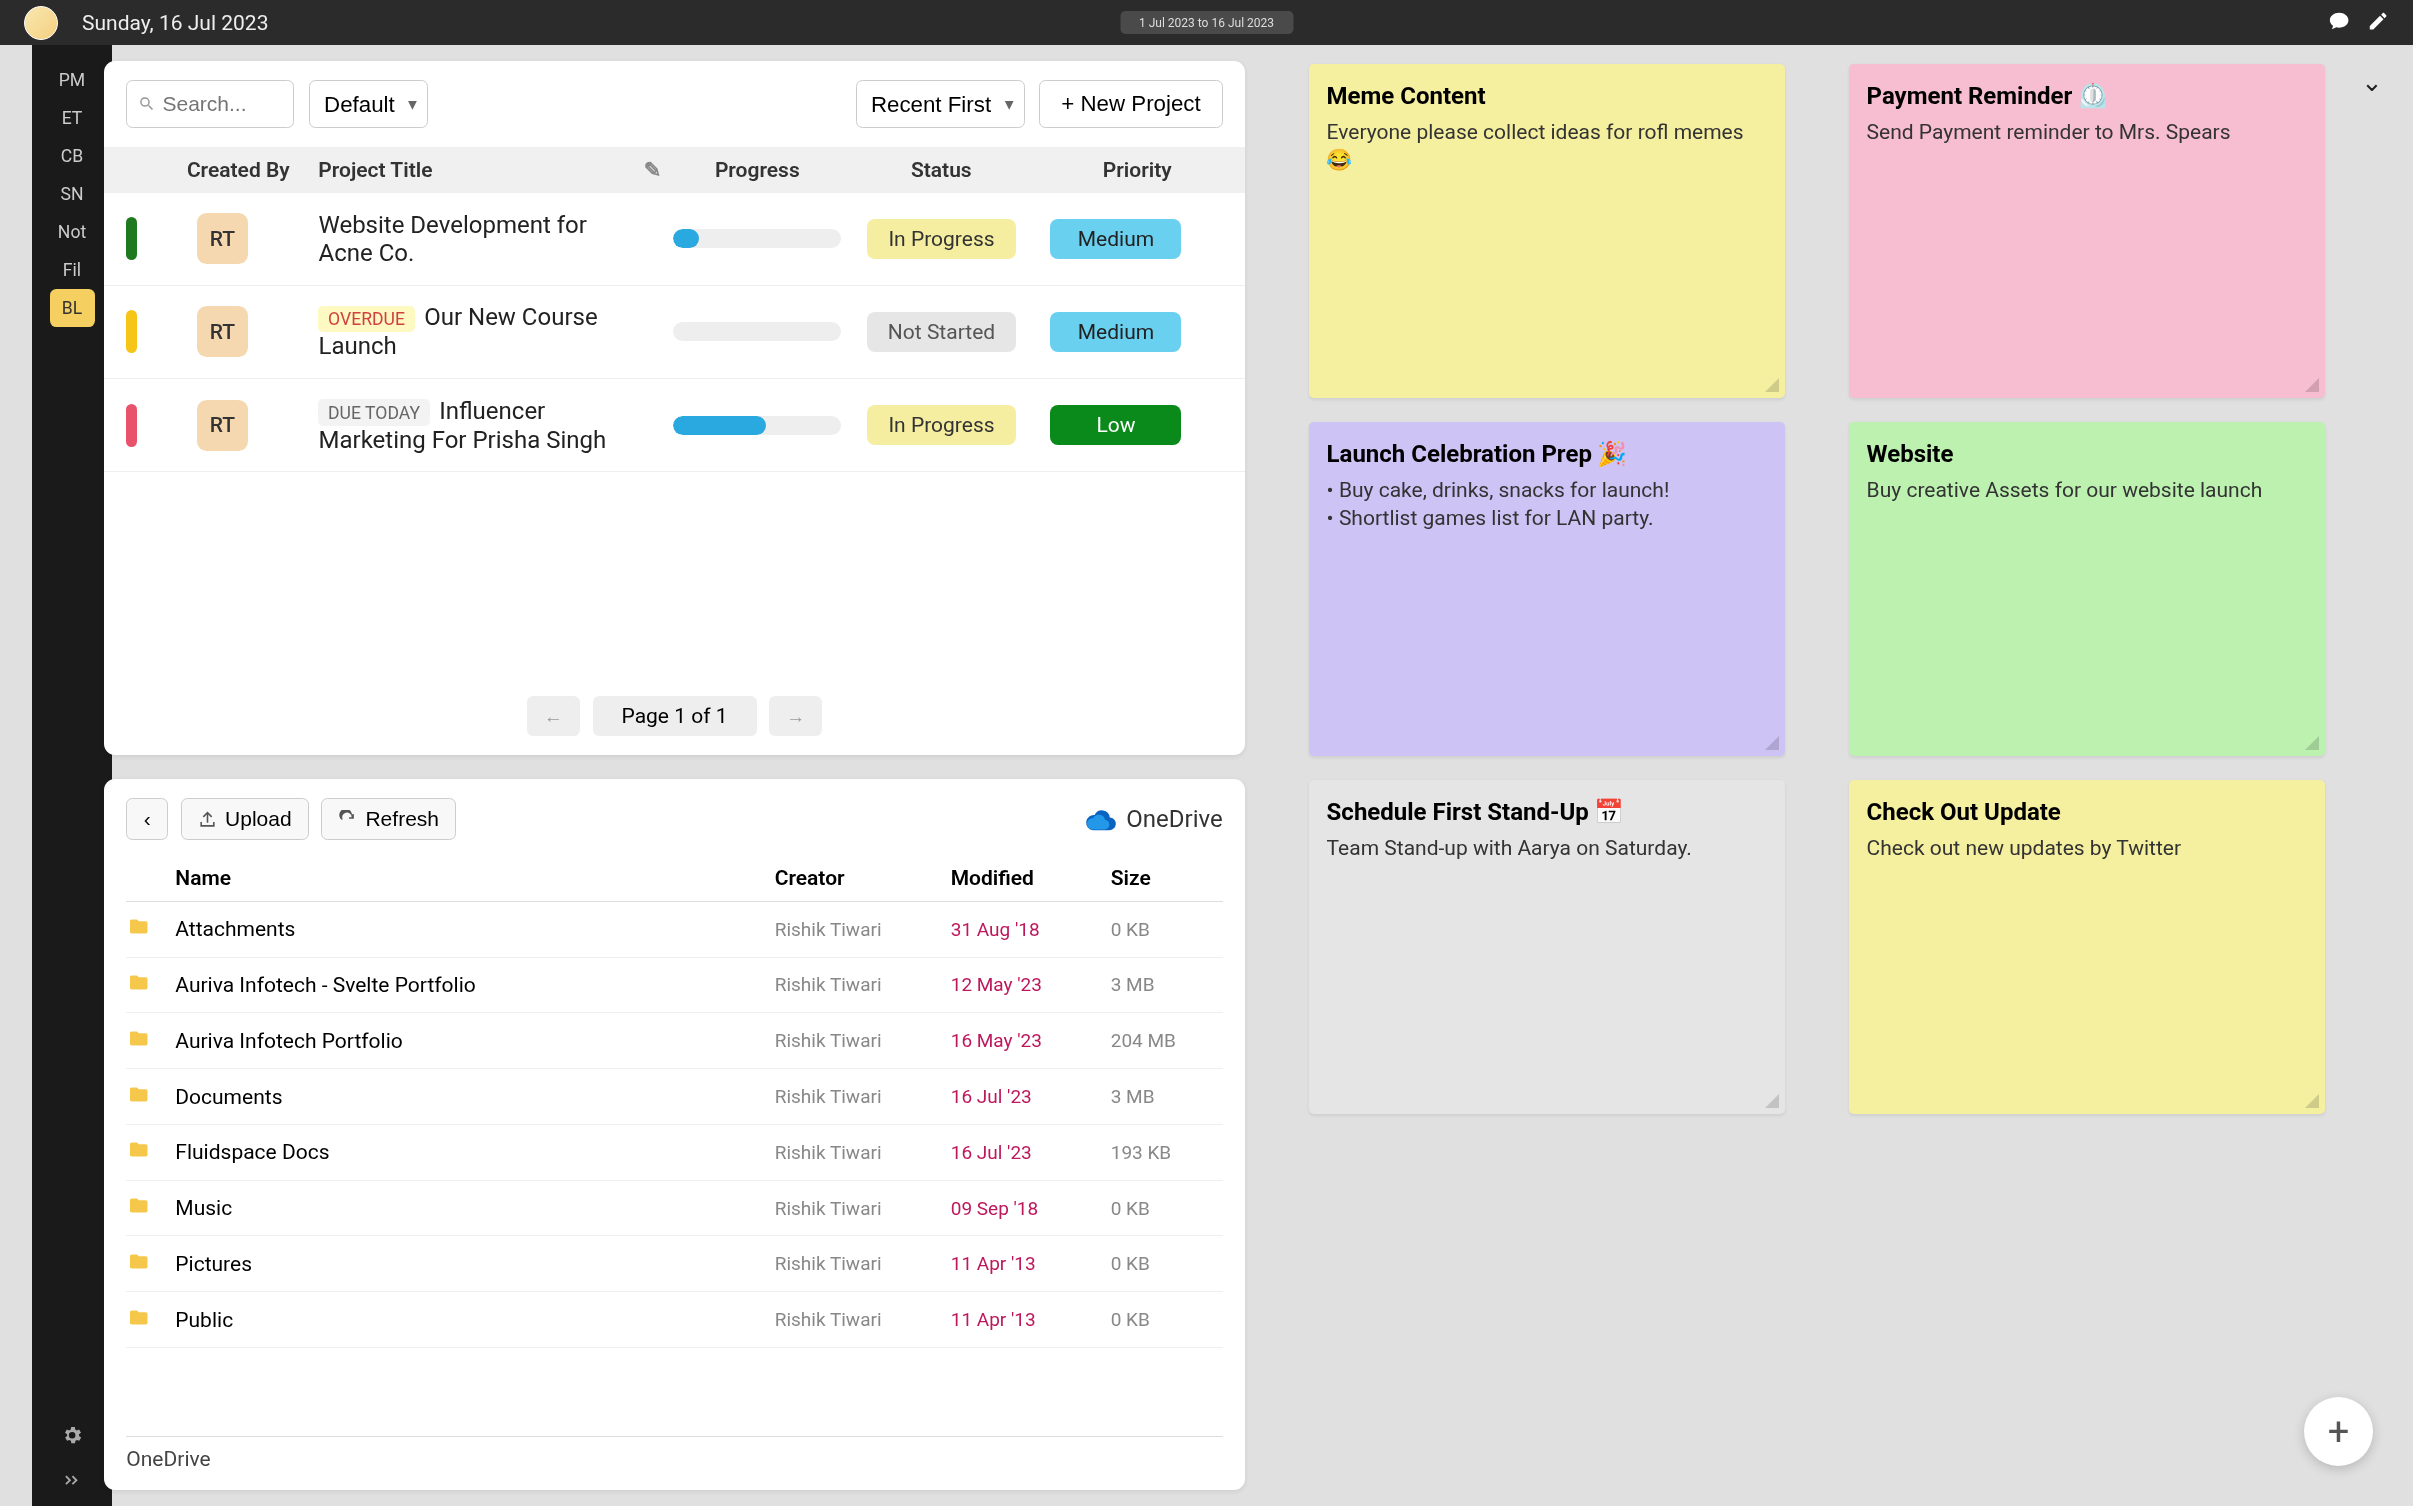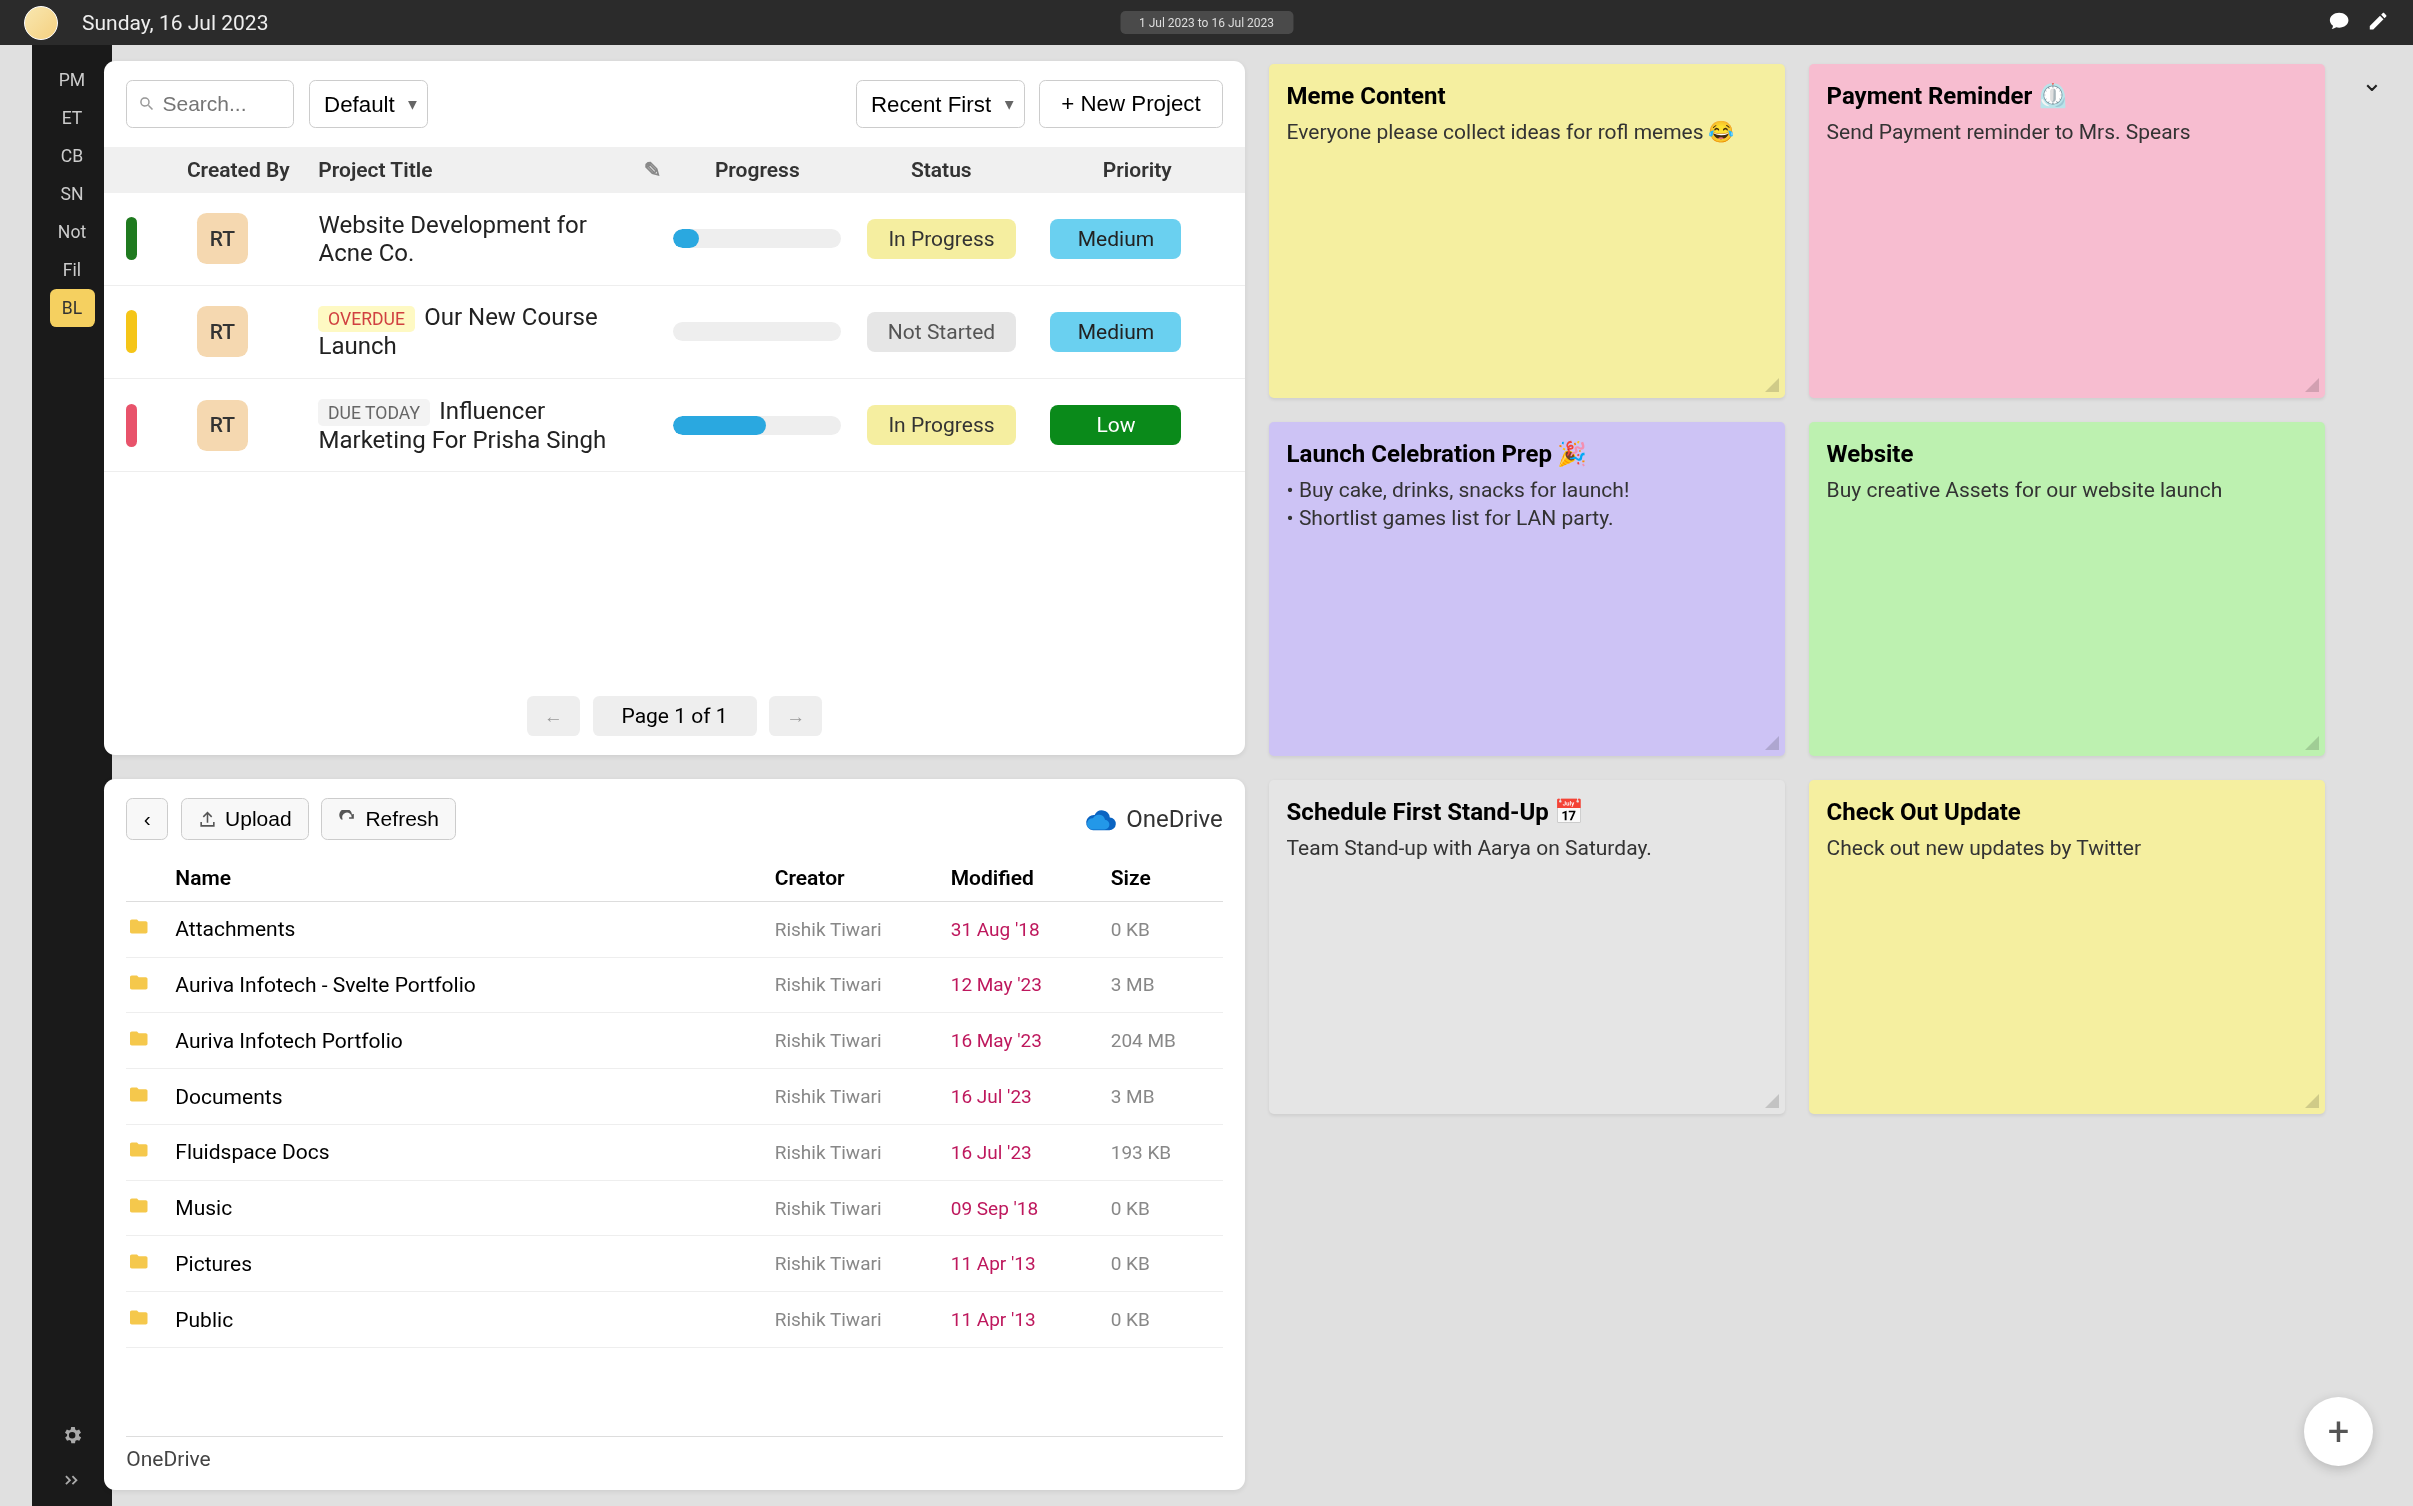--- a/index.html
+++ b/index.html
@@ -88,21 +88,21 @@
 .ftable-row{display:flex;align-items:center;border-bottom:0.8px solid #eee;padding:14.4px 0;font-size:21px;}
 .folder-icon{width:25.5px;height:21px;}
 .fcol-name-cell{flex:1;}
 .fcol-creator-cell{width:176px;color:#888;font-size:19px;}
 .fcol-mod-cell{width:160px;color:#be185d;font-size:19px;}
 .fcol-size-cell{width:112px;color:#888;font-size:19px;}
 .breadcrumb-bar{border-top:0.8px solid #ddd;padding-top:9.6px;margin-top:auto;font-size:21px;color:#444;}
 
 
 .notes-grid { display:grid; grid-template-columns: 1fr 1fr; gap:24px; padding-right:72px; padding-top:3.2px;}
-.note { border-radius:4.8px; padding:17.6px 17.6px 24px 17.6px; height:334px; position:relative; box-shadow:0 1.6px 3.2px rgba(0,0,0,0.08);}
+.note { border-radius:4.8px; padding:17.6px 17.6px 24px 17.6px; height:334px; position:relative; box-shadow:0 1.6px 3.2px rgba(0,0,0,0.08);margin-left:40px;}
 .note h3 { font-size:24px; font-weight:700; margin-bottom:8px;}
 .note p { font-size:21px; color:#333; line-height:1.35;}
 .note .resize-handle { position:absolute; right:4.8px; bottom:4.8px; width:17.6px;height:17.6px; }
 .note-yellow{background:#f5efa0;}
 .note-pink{background:#f7bdd0;}
 .note-purple{background:#cdc3f5;}
 .note-green{background:#bdf1b0;}
 .note-grey{background:#e5e5e5;}
 .note-yellow2{background:#f5efa0;}
 .collapse-icon{position:absolute; top:6.4px; right:14.4px; font-size:25.5px; color:#222; cursor:pointer;}

